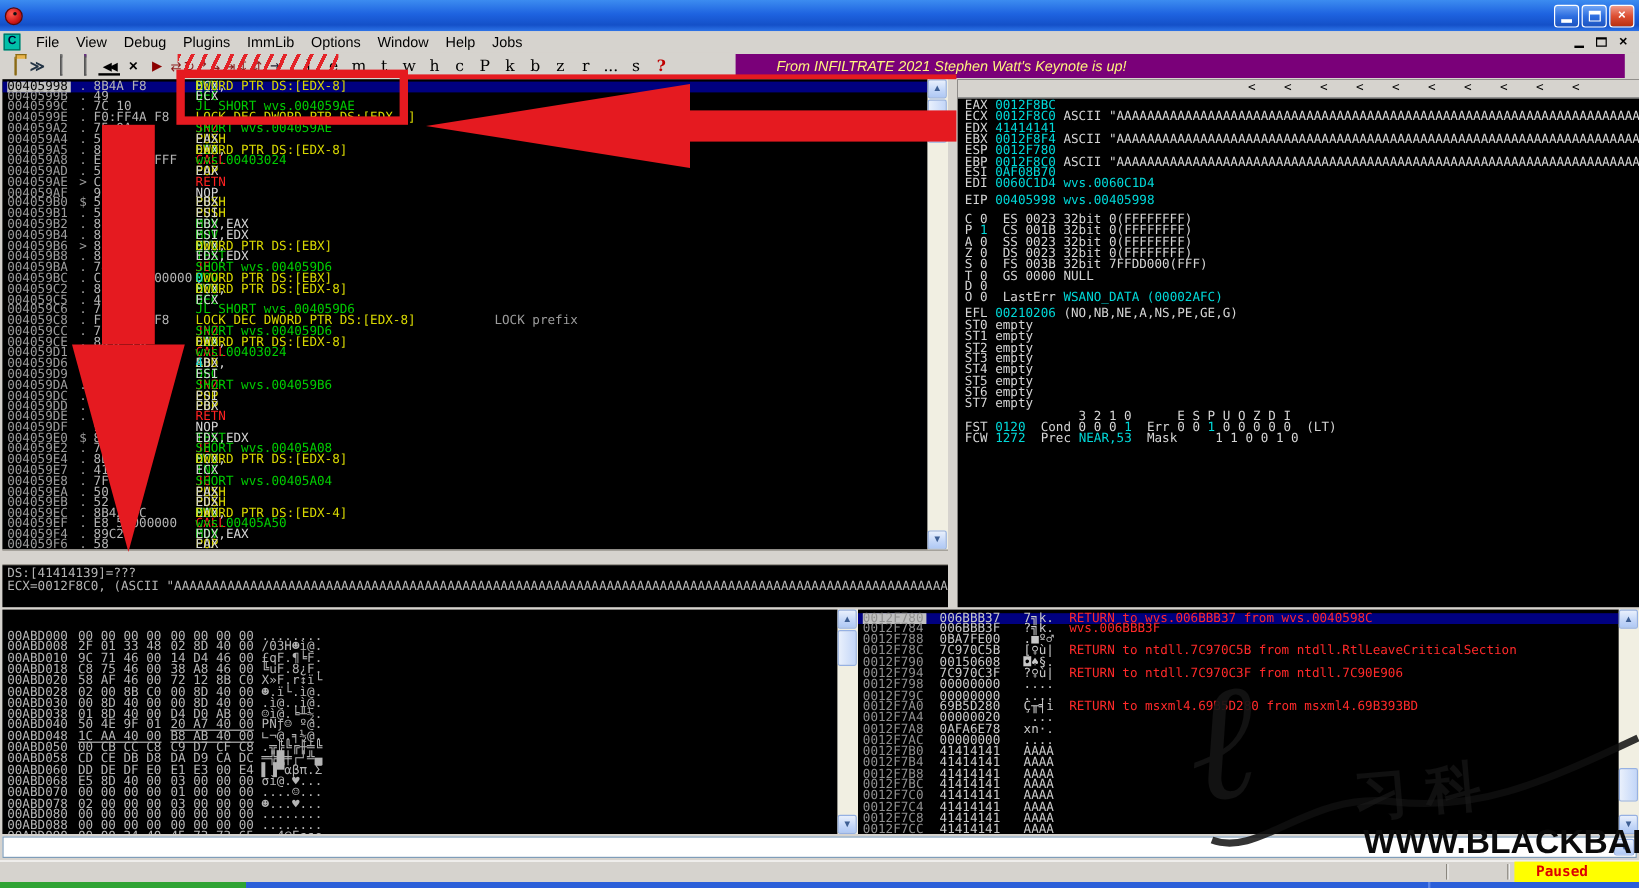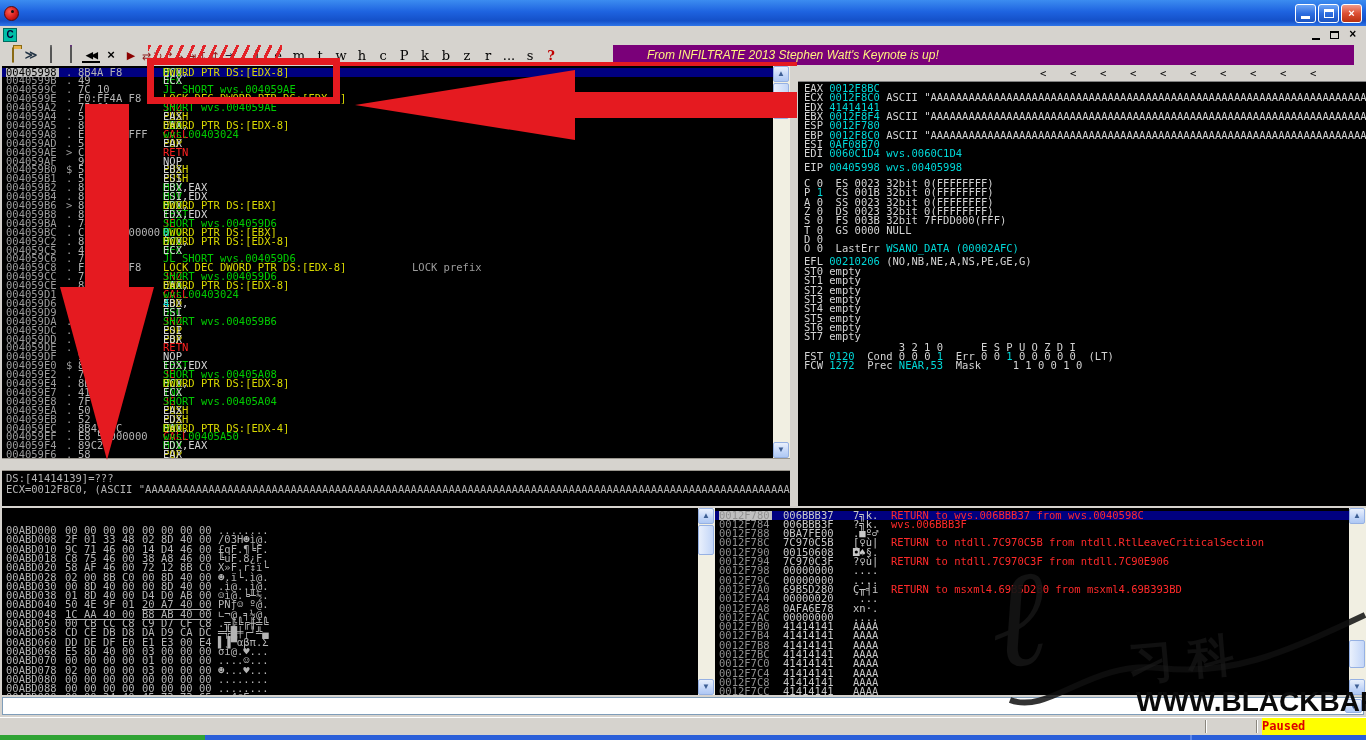--- a/index.html
+++ b/index.html
@@ -106,21 +106,21 @@
   .cmdbar{position:absolute;left:0;top:695px;width:1366px;height:22px;background:#D6D3CE;}
   .cmdfield{position:absolute;left:2px;top:2px;width:1362px;height:18px;background:#fff;
     border:1px solid #7F9DB9;}
   .cmddrop{position:absolute;right:1px;top:1px;width:17px;height:14px;border:1px solid #96B1E3;border-radius:2px;
     background:linear-gradient(#E9F0FC,#AFC8F4);color:#3E5F94;font-size:7px;text-align:center;line-height:13px;}
   .statusbar{position:absolute;left:0;top:717px;width:1366px;height:18px;background:#D6D3CE;
     border-top:1px solid #fff;}
   .statmsg{position:absolute;left:4px;top:2px;font-size:11.5px;font-weight:bold;color:#000;}
   .groove{position:absolute;top:2px;width:2px;height:13px;border-left:1px solid #8a867e;border-right:1px solid #fff;}
   .paused{position:absolute;left:1262px;top:0;width:104px;height:18px;background:#FFFF00;
-    color:#DD0000;font-weight:bold;font-size:12px;line-height:17px;padding-left:0;}
+    color:#DD0000;font-weight:bold;font-size:12px;line-height:17px;padding-left:18px;}
   .taskstrip{position:absolute;left:0;top:735px;width:1366px;height:5px;background:#2B5FD9;}
   .taskgreen{position:absolute;left:0;top:0;width:205px;height:5px;background:#2FA334;}
   .tasknotch{position:absolute;left:1190px;top:0;width:2px;height:5px;background:#5c86e8;}
   
   .ann{position:absolute;z-index:60;}
   .ann-rect{left:147px;top:58px;width:193px;height:46px;border:7px solid #E51A20;}
   .ann-line{left:340px;top:62px;width:457px;height:4px;background:#E51A20;}
   .ann-harrow-tri{left:355px;top:70px;width:0;height:0;border-top:35px solid transparent;
     border-bottom:35px solid transparent;border-right:220px solid #E51A20;}
   .ann-harrow-tail{left:575px;top:92px;width:222px;height:26px;background:#E51A20;}
@@ -152,20 +152,21 @@
         </span>
       <span class="wbtn">
           <i class="box"></i>
         </span>
       <span class="wbtn close">×</span>
     </span>
   </div>
 
   <div class="menubar">
     <span class="mdi-icon">C</span>
+    <span id="menu-items"><span class="menu-item">File</span><span class="menu-item">View</span><span class="menu-item">Debug</span><span class="menu-item">Plugins</span><span class="menu-item">ImmLib</span><span class="menu-item">Options</span><span class="menu-item">Window</span><span class="menu-item">Help</span><span class="menu-item">Jobs</span></span>
     <span class="mdi-ctls">
       <span class="mctl">
           <i class="bar"></i>
         </span>
       <span class="mctl">
           <i class="box"></i>
         </span>
       <span class="mctl">
           <i class="x">×</i>
         </span>
@@ -193,21 +194,21 @@
         <span class="tletter">P</span>
         <span class="tletter">k</span>
         <span class="tletter">b</span>
         <span class="tletter">z</span>
         <span class="tletter">r</span>
         <span class="tletter">...</span>
         <span class="tletter">s</span>
         <span class="tletter red">?</span>
       </span>
   </div>
-  <div class="banner">From INFILTRATE 2013 Stephen Watt's Keynote is up!</div>
+  <div class="banner">From INFILTRATE 2021 Stephen Watt's Keynote is up!</div>
 
   <div class="pane disasm mono" id="disasm"><div class="row selrow" style="top: 1.5px; left: 0px; width: 771px;"><span class="addr addrsel" style="left: 4px;">00405998</span><span class="dflag" style="left: 64px;">.</span><span class="dbytes cw" style="left: 76px;">8B4A F8</span><span class="dinstr" style="left: 161px; white-space: pre;"><span class="cg">MOV </span><span class="cw">ECX,</span><span class="cy">DWORD PTR DS:[EDX-8]</span></span></div><div class="row" style="top: 10.4px; left: 0px; width: 771px;"><span class="addr" style="left: 4px;">0040599B</span><span class="dflag" style="left: 64px;">.</span><span class="dbytes" style="left: 76px;">49</span><span class="dinstr" style="left: 161px; white-space: pre;"><span class="cg">DEC </span><span class="cw">ECX</span></span></div><div class="row" style="top: 19.3px; left: 0px; width: 771px;"><span class="addr" style="left: 4px;">0040599C</span><span class="dflag" style="left: 64px;">.</span><span class="dbytes" style="left: 76px;">7C 10</span><span class="dinstr" style="left: 161px; white-space: pre;"><span class="cg">JL SHORT wvs.004059AE</span></span></div><div class="row" style="top: 28.2px; left: 0px; width: 771px;"><span class="addr" style="left: 4px;">0040599E</span><span class="dflag" style="left: 64px;">.</span><span class="dbytes" style="left: 76px;">F0:FF4A F8</span><span class="dinstr" style="left: 161px; white-space: pre;"><span class="cy">LOCK DEC DWORD PTR DS:[EDX-8]</span></span></div><div class="row" style="top: 37.1px; left: 0px; width: 771px;"><span class="addr" style="left: 4px;">004059A2</span><span class="dflag" style="left: 64px;">.</span><span class="dbytes" style="left: 76px;">75 0A</span><span class="dinstr" style="left: 161px; white-space: pre;"><span class="cr">JNZ </span><span class="cg">SHORT wvs.004059AE</span></span></div><div class="row" style="top: 46px; left: 0px; width: 771px;"><span class="addr" style="left: 4px;">004059A4</span><span class="dflag" style="left: 64px;">.</span><span class="dbytes" style="left: 76px;">50</span><span class="dinstr" style="left: 161px; white-space: pre;"><span class="cy">PUSH </span><span class="cw">EAX</span></span></div><div class="row" style="top: 54.9px; left: 0px; width: 771px;"><span class="addr" style="left: 4px;">004059A5</span><span class="dflag" style="left: 64px;">.</span><span class="dbytes" style="left: 76px;">8D42 F8</span><span class="dinstr" style="left: 161px; white-space: pre;"><span class="cg">LEA </span><span class="cw">EAX,</span><span class="cy">DWORD PTR DS:[EDX-8]</span></span></div><div class="row" style="top: 63.8px; left: 0px; width: 771px;"><span class="addr" style="left: 4px;">004059A8</span><span class="dflag" style="left: 64px;">.</span><span class="dbytes" style="left: 76px;">E8 77D6FFFF</span><span class="dinstr" style="left: 161px; white-space: pre;"><span class="cr">CALL </span><span class="cg">wvs.00403024</span></span></div><div class="row" style="top: 72.7px; left: 0px; width: 771px;"><span class="addr" style="left: 4px;">004059AD</span><span class="dflag" style="left: 64px;">.</span><span class="dbytes" style="left: 76px;">58</span><span class="dinstr" style="left: 161px; white-space: pre;"><span class="cy">POP </span><span class="cw">EAX</span></span></div><div class="row" style="top: 81.6px; left: 0px; width: 771px;"><span class="addr" style="left: 4px;">004059AE</span><span class="dflag" style="left: 64px;">&gt;</span><span class="dbytes" style="left: 76px;">C3</span><span class="dinstr" style="left: 161px; white-space: pre;"><span class="cr">RETN</span></span></div><div class="row" style="top: 90.5px; left: 0px; width: 771px;"><span class="addr" style="left: 4px;">004059AF</span><span class="dflag" style="left: 64px;"></span><span class="dbytes" style="left: 76px;">90</span><span class="dinstr" style="left: 161px; white-space: pre;"><span class="cw">NOP</span></span></div><div class="row" style="top: 99.4px; left: 0px; width: 771px;"><span class="addr" style="left: 4px;">004059B0</span><span class="dflag" style="left: 64px;">$</span><span class="dbytes" style="left: 76px;">53</span><span class="dinstr" style="left: 161px; white-space: pre;"><span class="cy">PUSH </span><span class="cw">EBX</span></span></div><div class="row" style="top: 108.3px; left: 0px; width: 771px;"><span class="addr" style="left: 4px;">004059B1</span><span class="dflag" style="left: 64px;">.</span><span class="dbytes" style="left: 76px;">56</span><span class="dinstr" style="left: 161px; white-space: pre;"><span class="cy">PUSH </span><span class="cw">ESI</span></span></div><div class="row" style="top: 117.2px; left: 0px; width: 771px;"><span class="addr" style="left: 4px;">004059B2</span><span class="dflag" style="left: 64px;">.</span><span class="dbytes" style="left: 76px;">8BD8</span><span class="dinstr" style="left: 161px; white-space: pre;"><span class="cg">MOV </span><span class="cw">EBX,EAX</span></span></div><div class="row" style="top: 126.1px; left: 0px; width: 771px;"><span class="addr" style="left: 4px;">004059B4</span><span class="dflag" style="left: 64px;">.</span><span class="dbytes" style="left: 76px;">8BF2</span><span class="dinstr" style="left: 161px; white-space: pre;"><span class="cg">MOV </span><span class="cw">ESI,EDX</span></span></div><div class="row" style="top: 135px; left: 0px; width: 771px;"><span class="addr" style="left: 4px;">004059B6</span><span class="dflag" style="left: 64px;">&gt;</span><span class="dbytes" style="left: 76px;">8B13</span><span class="dinstr" style="left: 161px; white-space: pre;"><span class="cg">MOV </span><span class="cw">EDX,</span><span class="cy">DWORD PTR DS:[EBX]</span></span></div><div class="row" style="top: 143.9px; left: 0px; width: 771px;"><span class="addr" style="left: 4px;">004059B8</span><span class="dflag" style="left: 64px;">.</span><span class="dbytes" style="left: 76px;">85D2</span><span class="dinstr" style="left: 161px; white-space: pre;"><span class="cg">TEST </span><span class="cw">EDX,EDX</span></span></div><div class="row" style="top: 152.8px; left: 0px; width: 771px;"><span class="addr" style="left: 4px;">004059BA</span><span class="dflag" style="left: 64px;">.</span><span class="dbytes" style="left: 76px;">74 1A</span><span class="dinstr" style="left: 161px; white-space: pre;"><span class="cr">JE </span><span class="cg">SHORT wvs.004059D6</span></span></div><div class="row" style="top: 161.7px; left: 0px; width: 771px;"><span class="addr" style="left: 4px;">004059BC</span><span class="dflag" style="left: 64px;">.</span><span class="dbytes" style="left: 76px;">C703 00000000</span><span class="dinstr" style="left: 161px; white-space: pre;"><span class="cg">MOV </span><span class="cy">DWORD PTR DS:[EBX]</span><span class="cw">,</span><span class="cc">0</span></span></div><div class="row" style="top: 170.6px; left: 0px; width: 771px;"><span class="addr" style="left: 4px;">004059C2</span><span class="dflag" style="left: 64px;">.</span><span class="dbytes" style="left: 76px;">8B4A F8</span><span class="dinstr" style="left: 161px; white-space: pre;"><span class="cg">MOV </span><span class="cw">ECX,</span><span class="cy">DWORD PTR DS:[EDX-8]</span></span></div><div class="row" style="top: 179.5px; left: 0px; width: 771px;"><span class="addr" style="left: 4px;">004059C5</span><span class="dflag" style="left: 64px;">.</span><span class="dbytes" style="left: 76px;">49</span><span class="dinstr" style="left: 161px; white-space: pre;"><span class="cg">DEC </span><span class="cw">ECX</span></span></div><div class="row" style="top: 188.4px; left: 0px; width: 771px;"><span class="addr" style="left: 4px;">004059C6</span><span class="dflag" style="left: 64px;">.</span><span class="dbytes" style="left: 76px;">7C 0E</span><span class="dinstr" style="left: 161px; white-space: pre;"><span class="cg">JL SHORT wvs.004059D6</span></span></div><div class="row" style="top: 197.3px; left: 0px; width: 771px;"><span class="addr" style="left: 4px;">004059C8</span><span class="dflag" style="left: 64px;">.</span><span class="dbytes" style="left: 76px;">F0:FF4A F8</span><span class="dinstr" style="left: 161px; white-space: pre;"><span class="cy">LOCK DEC DWORD PTR DS:[EDX-8]</span></span><span class="dcomm" style="left: 410px;">LOCK prefix</span></div><div class="row" style="top: 206.2px; left: 0px; width: 771px;"><span class="addr" style="left: 4px;">004059CC</span><span class="dflag" style="left: 64px;">.</span><span class="dbytes" style="left: 76px;">75 08</span><span class="dinstr" style="left: 161px; white-space: pre;"><span class="cr">JNZ </span><span class="cg">SHORT wvs.004059D6</span></span></div><div class="row" style="top: 215.1px; left: 0px; width: 771px;"><span class="addr" style="left: 4px;">004059CE</span><span class="dflag" style="left: 64px;">.</span><span class="dbytes" style="left: 76px;">8D42 F8</span><span class="dinstr" style="left: 161px; white-space: pre;"><span class="cg">LEA </span><span class="cw">EAX,</span><span class="cy">DWORD PTR DS:[EDX-8]</span></span></div><div class="row" style="top: 224px; left: 0px; width: 771px;"><span class="addr" style="left: 4px;">004059D1</span><span class="dflag" style="left: 64px;">.</span><span class="dbytes" style="left: 76px;">E8 4ED6FFFF</span><span class="dinstr" style="left: 161px; white-space: pre;"><span class="cr">CALL </span><span class="cg">wvs.00403024</span></span></div><div class="row" style="top: 232.9px; left: 0px; width: 771px;"><span class="addr" style="left: 4px;">004059D6</span><span class="dflag" style="left: 64px;">&gt;</span><span class="dbytes" style="left: 76px;">83C3 04</span><span class="dinstr" style="left: 161px; white-space: pre;"><span class="cy">ADD </span><span class="cw">EBX,</span><span class="cc">4</span></span></div><div class="row" style="top: 241.8px; left: 0px; width: 771px;"><span class="addr" style="left: 4px;">004059D9</span><span class="dflag" style="left: 64px;">.</span><span class="dbytes" style="left: 76px;">4E</span><span class="dinstr" style="left: 161px; white-space: pre;"><span class="cg">DEC </span><span class="cw">ESI</span></span></div><div class="row" style="top: 250.7px; left: 0px; width: 771px;"><span class="addr" style="left: 4px;">004059DA</span><span class="dflag" style="left: 64px;">.</span><span class="dbytes" style="left: 76px;">75 DA</span><span class="dinstr" style="left: 161px; white-space: pre;"><span class="cr">JNZ </span><span class="cg">SHORT wvs.004059B6</span></span></div><div class="row" style="top: 259.6px; left: 0px; width: 771px;"><span class="addr" style="left: 4px;">004059DC</span><span class="dflag" style="left: 64px;">.</span><span class="dbytes" style="left: 76px;">5E</span><span class="dinstr" style="left: 161px; white-space: pre;"><span class="cy">POP </span><span class="cw">ESI</span></span></div><div class="row" style="top: 268.5px; left: 0px; width: 771px;"><span class="addr" style="left: 4px;">004059DD</span><span class="dflag" style="left: 64px;">.</span><span class="dbytes" style="left: 76px;">5B</span><span class="dinstr" style="left: 161px; white-space: pre;"><span class="cy">POP </span><span class="cw">EBX</span></span></div><div class="row" style="top: 277.4px; left: 0px; width: 771px;"><span class="addr" style="left: 4px;">004059DE</span><span class="dflag" style="left: 64px;">.</span><span class="dbytes" style="left: 76px;">C3</span><span class="dinstr" style="left: 161px; white-space: pre;"><span class="cr">RETN</span></span></div><div class="row" style="top: 286.3px; left: 0px; width: 771px;"><span class="addr" style="left: 4px;">004059DF</span><span class="dflag" style="left: 64px;"></span><span class="dbytes" style="left: 76px;">90</span><span class="dinstr" style="left: 161px; white-space: pre;"><span class="cw">NOP</span></span></div><div class="row" style="top: 295.2px; left: 0px; width: 771px;"><span class="addr" style="left: 4px;">004059E0</span><span class="dflag" style="left: 64px;">$</span><span class="dbytes" style="left: 76px;">85D2</span><span class="dinstr" style="left: 161px; white-space: pre;"><span class="cg">TEST </span><span class="cw">EDX,EDX</span></span></div><div class="row" style="top: 304.1px; left: 0px; width: 771px;"><span class="addr" style="left: 4px;">004059E2</span><span class="dflag" style="left: 64px;">.</span><span class="dbytes" style="left: 76px;">74 24</span><span class="dinstr" style="left: 161px; white-space: pre;"><span class="cr">JE </span><span class="cg">SHORT wvs.00405A08</span></span></div><div class="row" style="top: 313px; left: 0px; width: 771px;"><span class="addr" style="left: 4px;">004059E4</span><span class="dflag" style="left: 64px;">.</span><span class="dbytes" style="left: 76px;">8B4A F8</span><span class="dinstr" style="left: 161px; white-space: pre;"><span class="cg">MOV </span><span class="cw">ECX,</span><span class="cy">DWORD PTR DS:[EDX-8]</span></span></div><div class="row" style="top: 321.9px; left: 0px; width: 771px;"><span class="addr" style="left: 4px;">004059E7</span><span class="dflag" style="left: 64px;">.</span><span class="dbytes" style="left: 76px;">41</span><span class="dinstr" style="left: 161px; white-space: pre;"><span class="cg">INC </span><span class="cw">ECX</span></span></div><div class="row" style="top: 330.8px; left: 0px; width: 771px;"><span class="addr" style="left: 4px;">004059E8</span><span class="dflag" style="left: 64px;">.</span><span class="dbytes" style="left: 76px;">7F 1A</span><span class="dinstr" style="left: 161px; white-space: pre;"><span class="cr">JG </span><span class="cg">SHORT wvs.00405A04</span></span></div><div class="row" style="top: 339.7px; left: 0px; width: 771px;"><span class="addr" style="left: 4px;">004059EA</span><span class="dflag" style="left: 64px;">.</span><span class="dbytes" style="left: 76px;">50</span><span class="dinstr" style="left: 161px; white-space: pre;"><span class="cy">PUSH </span><span class="cw">EAX</span></span></div><div class="row" style="top: 348.6px; left: 0px; width: 771px;"><span class="addr" style="left: 4px;">004059EB</span><span class="dflag" style="left: 64px;">.</span><span class="dbytes" style="left: 76px;">52</span><span class="dinstr" style="left: 161px; white-space: pre;"><span class="cy">PUSH </span><span class="cw">EDX</span></span></div><div class="row" style="top: 357.5px; left: 0px; width: 771px;"><span class="addr" style="left: 4px;">004059EC</span><span class="dflag" style="left: 64px;">.</span><span class="dbytes" style="left: 76px;">8B42 FC</span><span class="dinstr" style="left: 161px; white-space: pre;"><span class="cg">MOV </span><span class="cw">EAX,</span><span class="cy">DWORD PTR DS:[EDX-4]</span></span></div><div class="row" style="top: 366.4px; left: 0px; width: 771px;"><span class="addr" style="left: 4px;">004059EF</span><span class="dflag" style="left: 64px;">.</span><span class="dbytes" style="left: 76px;">E8 5C000000</span><span class="dinstr" style="left: 161px; white-space: pre;"><span class="cr">CALL </span><span class="cg">wvs.00405A50</span></span></div><div class="row" style="top: 375.3px; left: 0px; width: 771px;"><span class="addr" style="left: 4px;">004059F4</span><span class="dflag" style="left: 64px;">.</span><span class="dbytes" style="left: 76px;">89C2</span><span class="dinstr" style="left: 161px; white-space: pre;"><span class="cg">MOV </span><span class="cw">EDX,EAX</span></span></div><div class="row" style="top: 384.2px; left: 0px; width: 771px;"><span class="addr" style="left: 4px;">004059F6</span><span class="dflag" style="left: 64px;">.</span><span class="dbytes" style="left: 76px;">58</span><span class="dinstr" style="left: 161px; white-space: pre;"><span class="cy">POP </span><span class="cw">EAX</span></span></div></div>
 
   <div class="sb" style="left:773px;top:66px;height:392px;">
     <span class="sbtn" style="top:0;">▲</span>
     <span class="sthumb" style="top:17px;height:36px;"></span>
     <span class="sbtn" style="bottom:0;">▼</span>
   </div>
 
   <div class="greyband"></div>

